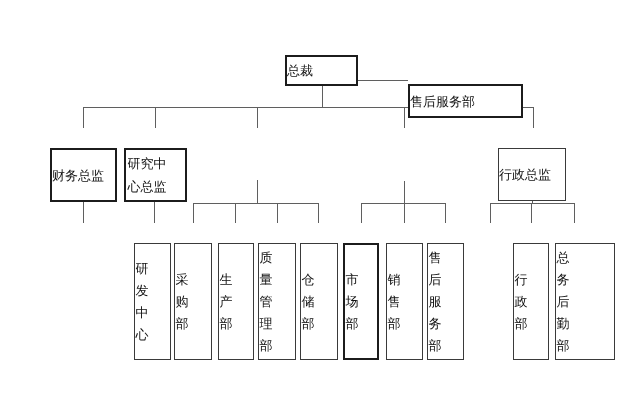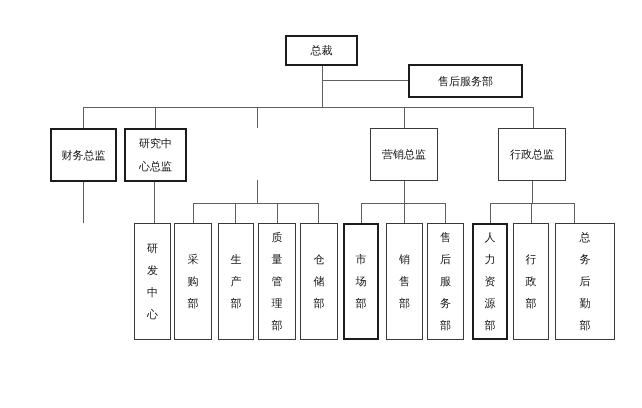--- a/index.html
+++ b/index.html
@@ -18,24 +18,24 @@
     color:var(--text);
     overflow:hidden;
   }
   .box{
     position:absolute;
     box-sizing:border-box;
     background:var(--bg);
     border:1px solid var(--border);
     display:flex;
     align-items:center;
-    justify-content:center;
     text-align:center;
-    font-size:11px;
+    font-size:13px;
     line-height:23px;
+    margin-top:20px;
   }
   .box.bold{border-width:2px;border-color:var(--border-bold);}
   .box .lbl{display:block;}
   .box.vtext .lbl{
     width:14px;
     word-break:break-all;
     line-height:22px;
   }
   .box.wrap2 .lbl{width:42px;word-break:break-all;}
   .hline,.vline{position:absolute;background:var(--line);}
@@ -85,23 +85,20 @@
   <div class="box bold" style="left:408px;top:64px;width:115px;height:34px">
     <span class="lbl">售后服务部</span>
   </div>
 
   <div class="box bold" style="left:50px;top:128px;width:67px;height:54px">
     <span class="lbl">财务总监</span>
   </div>
   <div class="box bold wrap2" style="left:124px;top:128px;width:63px;height:54px">
     <span class="lbl">研究中心总监</span>
   </div>
-  <div class="box" style="left:370px;top:128px;width:68px;height:53px">
-    <span class="lbl">营销总监</span>
-  </div>
   <div class="box" style="left:498px;top:128px;width:68px;height:53px">
     <span class="lbl">行政总监</span>
   </div>
 
   <div class="box vtext" style="left:134px;top:223px;width:37px;height:117px">
     <span class="lbl">研发中心</span>
   </div>
   <div class="box vtext" style="left:174px;top:223px;width:38px;height:117px">
     <span class="lbl">采购部</span>
   </div>
@@ -116,23 +113,20 @@
   </div>
   <div class="box vtext bold" style="left:343px;top:223px;width:36px;height:117px">
     <span class="lbl">市场部</span>
   </div>
   <div class="box vtext" style="left:386px;top:223px;width:37px;height:117px">
     <span class="lbl">销售部</span>
   </div>
   <div class="box vtext" style="left:427px;top:223px;width:37px;height:117px">
     <span class="lbl">售后服务部</span>
   </div>
-  <div class="box vtext bold" style="left:472px;top:223px;width:36px;height:117px">
-    <span class="lbl">人力资源部</span>
-  </div>
   <div class="box vtext" style="left:513px;top:223px;width:36px;height:117px">
     <span class="lbl">行政部</span>
   </div>
   <div class="box vtext" style="left:555px;top:223px;width:60px;height:117px">
     <span class="lbl">总务后勤部</span>
   </div>
 
 </div>
 
 </body></html>

